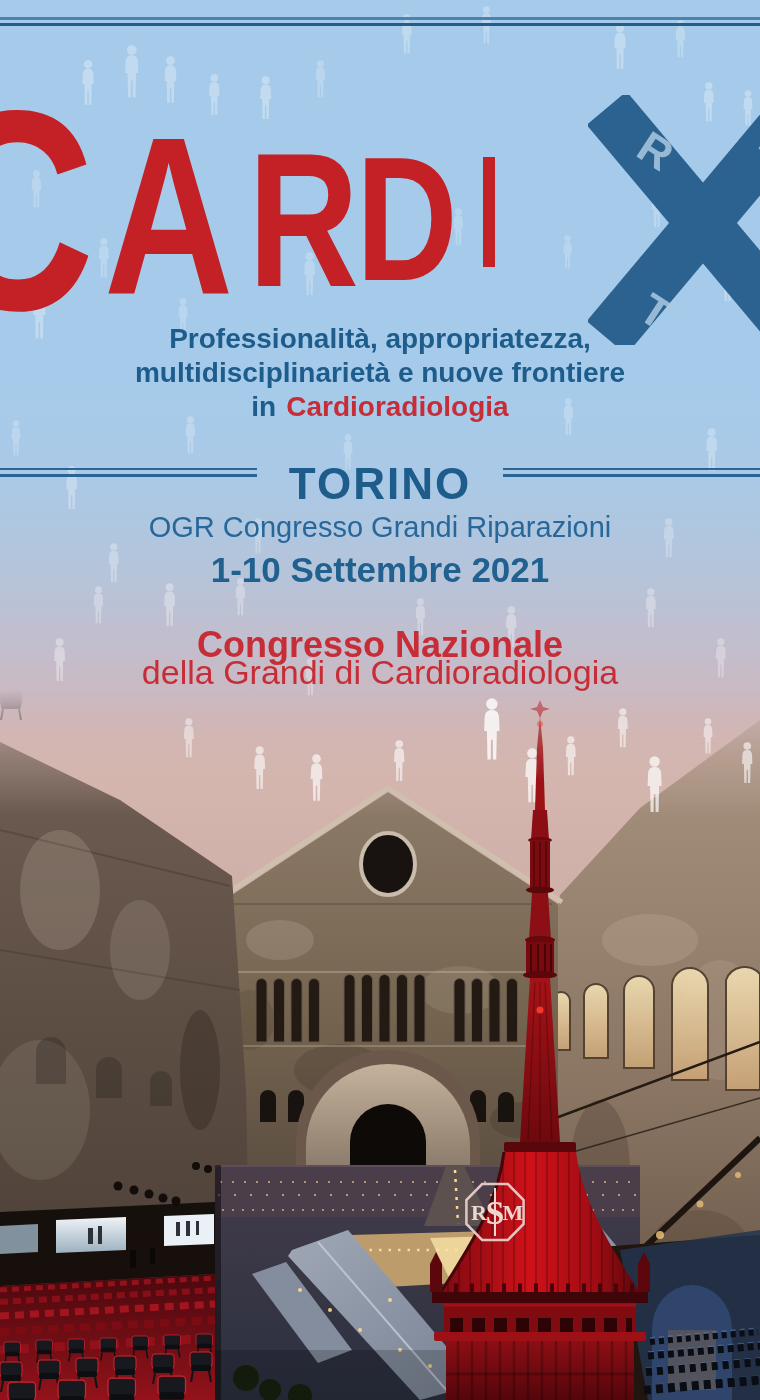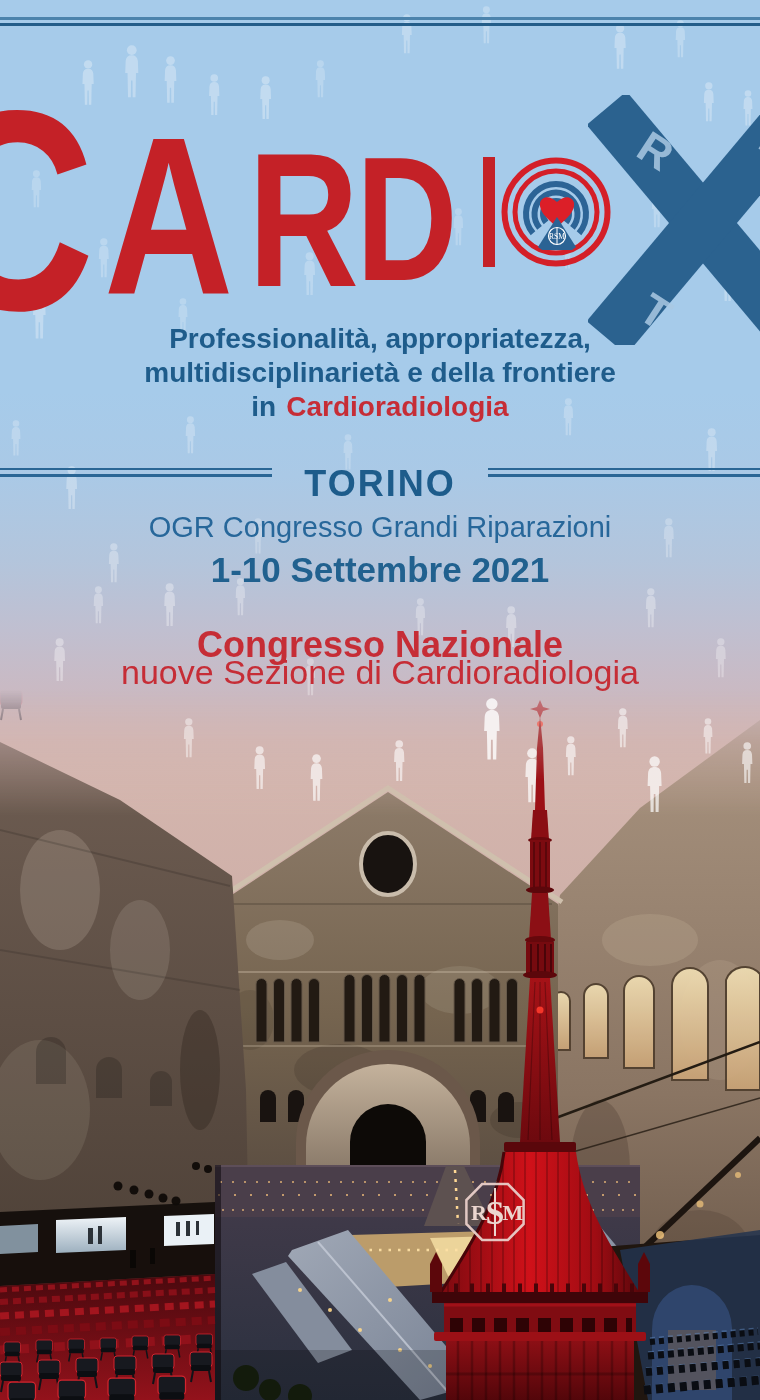--- a/index.html
+++ b/index.html
@@ -32,21 +32,21 @@
   .xmark text{font-family:"Liberation Sans",sans-serif;font-weight:bold;font-size:44px;
      fill:#aac9e3;opacity:.85;}
   
   .txt{position:absolute;left:0;width:760px;text-align:center;z-index:6;}
   .subtitle{top:322px;font-size:28px;line-height:34px;font-weight:bold;color:#1e5c8b;}
   .subtitle .hl{color:#c62d36;}
   .torino-row{top:455px;display:flex;align-items:center;height:34px;}
   .torino-rule{flex:1;}
   .torino-rule span{display:block;height:2.5px;background:#2a6695;}
   .torino-rule span + span{margin-top:4px;}
-  .torino{font-size:36px;font-weight:bold;letter-spacing:2px;color:#1d5c8b;padding:0 32px;margin-top:24px;}
+  .torino{font-size:44px;font-weight:bold;letter-spacing:2px;color:#1d5c8b;padding:0 32px;margin-top:24px;}
   .venue{top:511px;font-size:29px;color:#27679a;}
   .datex{top:550px;font-size:35px;font-weight:bold;color:#21618f;}
   .cong1{top:624px;font-size:36px;font-weight:bold;color:#c62d36;}
   .cong2{top:653px;font-size:34px;color:#c62d36;}
   
   .photo{position:absolute;left:0;top:690px;width:760px;height:710px;z-index:2;
     -webkit-mask-image:linear-gradient(180deg,rgba(0,0,0,0) 0,rgba(0,0,0,.55) 55px,#000 125px);
     mask-image:linear-gradient(180deg,rgba(0,0,0,0) 0,rgba(0,0,0,.55) 55px,#000 125px);}
   .photo svg{display:block;}
   .tower{position:absolute;left:400px;top:690px;width:280px;height:710px;z-index:3;
@@ -367,75 +367,57 @@
       <div class="l2"></div>
   </div>
 
   <header class="logo">
     <span class="L c0">C</span>
     <span class="L c1">A</span>
     <span class="L c2">R</span>
     <span class="L c3">D</span>
     <div class="ibar"></div>
 
-    <div class="medallion">
-      <svg viewBox="0 0 110 110" width="110" height="110">
-        <circle cx="55" cy="55" r="51.5" fill="none" stroke="#d41f28" stroke-width="6"></circle>
-        <circle cx="55" cy="55" r="41" fill="none" stroke="#d41f28" stroke-width="5"></circle>
-        <g fill="none" stroke="#2c6496">
-          <path d="M 32.02 76.29 A 30 30 0 1 1 77.98 76.29" stroke-width="6"></path>
-          <path d="M 38.53 70.82 A 21.5 21.5 0 1 1 71.47 70.82" stroke-width="6"></path>
-          <path d="M 45.04 65.36 A 13 13 0 1 1 64.96 65.36" stroke-width="6"></path>
-        </g>
-        <path fill="#dc1f28" d="M56,70 C45,61 38,54 39,46 C40,40 48,37 56,45 C64,37 72,40 73,46 C74,54 67,61 56,70 Z"></path>
-        <g>
-          <path fill="#2b6394" d="M56,60 L75,90 L71,93 L41,93 L37,90 Z"></path>
-          <circle cx="56" cy="79" r="8.5" fill="none" stroke="#ffffff" stroke-width="1.2"></circle>
-          <line x1="56" y1="70.5" x2="56" y2="87.5" stroke="#ffffff" stroke-width="1"></line>
-          <text x="56" y="82" text-anchor="middle" font-size="7.5" fill="#ffffff" font-family="Liberation Serif, serif">RSM</text>
-        </g>
-      </svg>
-    </div>
 
     <div class="xmark">
       <svg viewBox="0 0 240 250" width="240" height="250">
         <g fill="#2b628f">
           <rect x="89" y="-22" width="52" height="300" transform="rotate(-40 115 128)"></rect>
           <rect x="89" y="-22" width="52" height="300" transform="rotate(40 115 128)"></rect>
         </g>
         <text transform="translate(46,60) rotate(33)">R</text>
         <text transform="translate(168,52) rotate(33)">M</text>
         <text transform="translate(48,222) rotate(33)">T</text>
         <text transform="translate(170,228) rotate(33)">C</text>
       </svg>
     </div>
   </header>
 
   <div class="txt subtitle">
     <div>Professionalità, appropriatezza,</div>
-    <div>multidisciplinarietà e della frontiere</div>
+    <div>multidisciplinarietà e nuove frontiere</div>
     <div><span style="margin-right:10px">in</span><span class="hl">Cardioradiologia</span></div>
   </div>
 
   <div class="txt torino-row">
     <div class="torino-rule">
         <span></span>
         <span></span>
       </div>
     <div class="torino">TORINO</div>
     <div class="torino-rule">
         <span></span>
         <span></span>
       </div>
   </div>
 
   <div class="txt venue">OGR Congresso Grandi Riparazioni</div>
   <div class="txt datex">1-10 Settembre 2021</div>
   <div class="txt cong1">Congresso Nazionale</div>
-  <div class="txt cong2">nuove Sezione di Cardioradiologia</div>
+  <div class="txt cong2">della Grandi di Cardioradiologia</div>
 
   <div class="photo">
     <svg viewBox="0 0 760 710" width="760" height="710">
       <defs>
         <linearGradient id="sky" x1="0" y1="0" x2="0" y2="1">
           <stop offset="0" stop-color="#d6b9b1"></stop>
             <stop offset=".5" stop-color="#cbaaa3"></stop>
           <stop offset="1" stop-color="#c2a29c"></stop>
         </linearGradient>
         <linearGradient id="lw" x1="0" y1="0" x2="0" y2="1">

